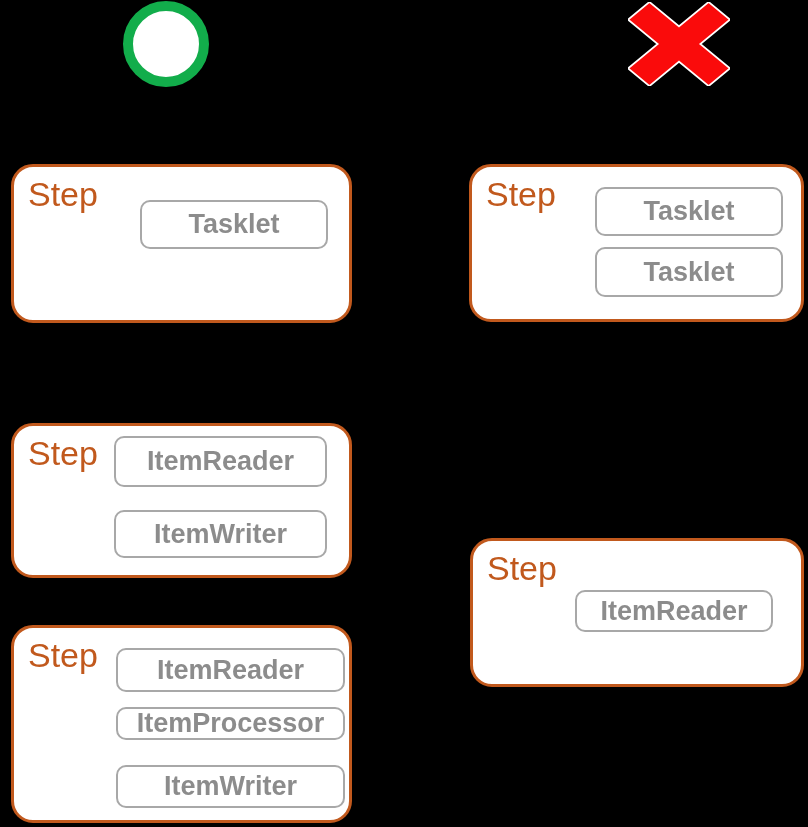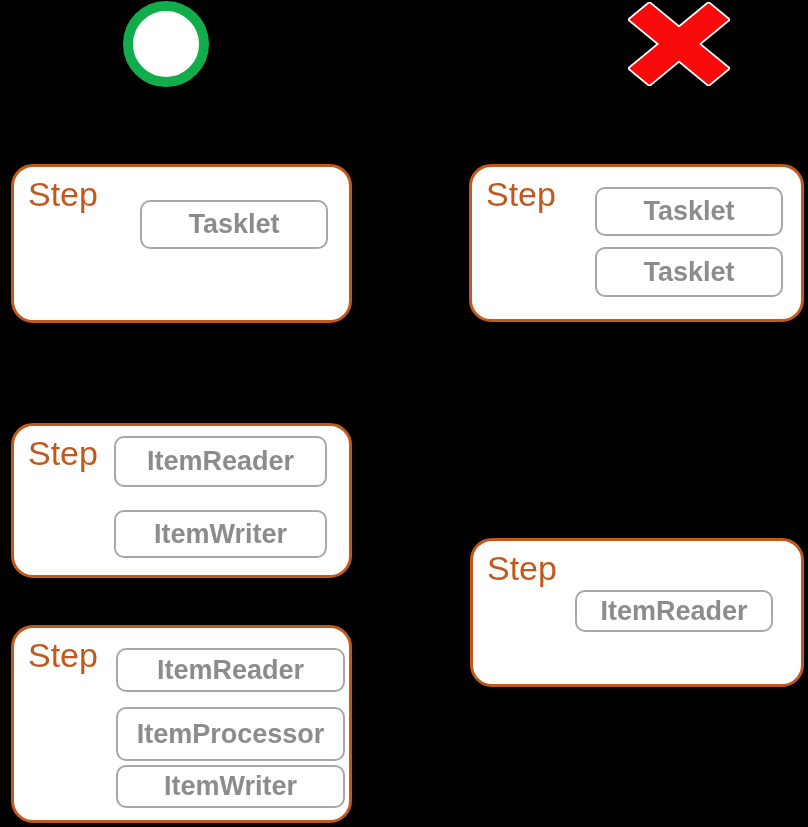--- a/index.html
+++ b/index.html
@@ -76,21 +76,21 @@
   
   #l1 { left: 11px;  top: 164px; width: 341px; height: 159px; }
   #l1 div.component:nth-of-type(1) { left: 126px; top: 33px;  width: 188px; height: 49px; }
 
   #l2 { left: 11px;  top: 423px; width: 341px; height: 155px; }
   #l2 div.component:nth-of-type(1) { left: 100px; top: 10px;  width: 213px; height: 51px; }
   #l2 div.component:nth-of-type(2) { left: 100px; top: 84px;  width: 213px; height: 48px; }
 
   #l3 { left: 11px;  top: 625px; width: 341px; height: 198px; }
   #l3 div.component:nth-of-type(1) { left: 102px; top: 20px;  width: 229px; height: 44px; }
-  #l3 div.component:nth-of-type(2) { left: 102px; top: 79px;  width: 229px; height: 54px; }
+  #l3 div.component:nth-of-type(2) { left: 102px; top: 79px;  width: 229px; height: 33px; }
   #l3 div.component:nth-of-type(3) { left: 102px; top: 137px; width: 229px; height: 43px; }
 
   
   #r1 { left: 469px; top: 164px; width: 335px; height: 158px; }
   #r1 div.component:nth-of-type(1) { left: 123px; top: 20px;  width: 188px; height: 49px; }
   #r1 div.component:nth-of-type(2) { left: 123px; top: 80px;  width: 188px; height: 50px; }
 
   #r2 { left: 470px; top: 538px; width: 334px; height: 149px; }
   #r2 div.component:nth-of-type(1) { left: 102px; top: 49px;  width: 198px; height: 42px; }
 </style>

